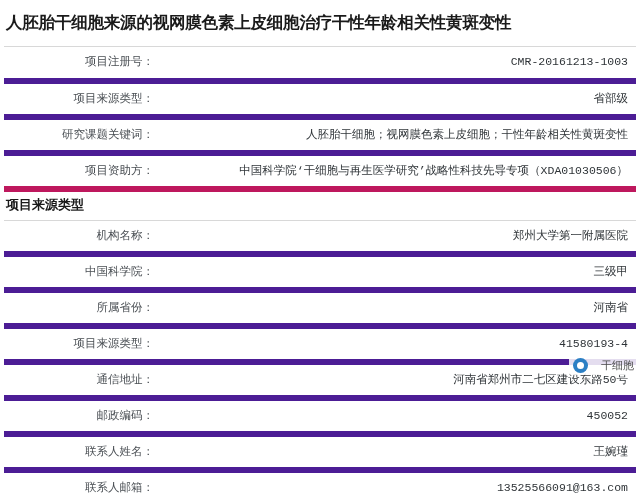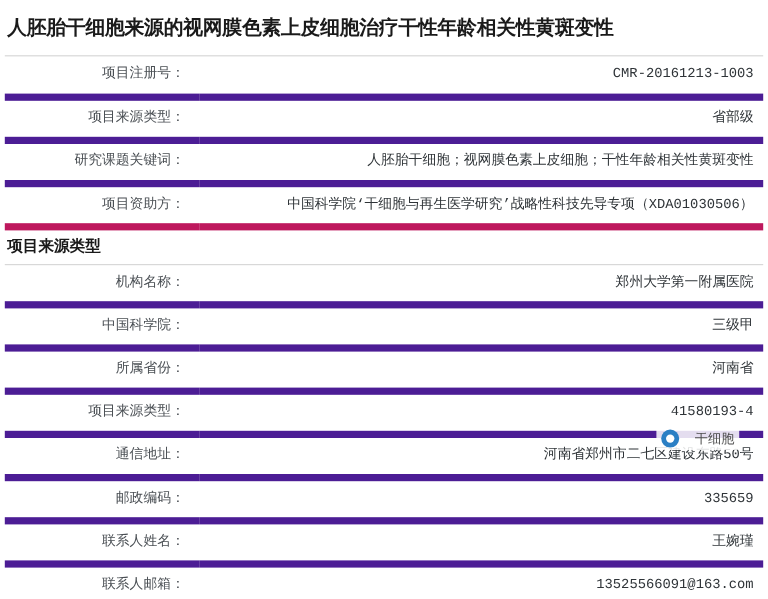--- a/index.html
+++ b/index.html
@@ -70,21 +70,21 @@
   td.value {
     text-align: right;
     color: #2f3438;
     padding-left: 14px;
   }
   .group {
     margin: 0 4px;
   }
   .badge {
     position: absolute;
-    right: 24px;
+    right: 2px;
     bottom: 8px;
     display: flex;
     align-items: center;
     gap: 13px;
     background: rgba(255,255,255,0.85);
     padding: 2px 4px;
     border-radius: 2px;
   }
   .badge-logo {
     width: 15px;
@@ -164,21 +164,21 @@
           <tr>
             <td class="label">项目来源类型：</td>
             <td class="value">41580193-4</td>
           </tr>
           <tr>
             <td class="label">通信地址：</td>
             <td class="value">河南省郑州市二七区建设东路50号</td>
           </tr>
           <tr>
             <td class="label">邮政编码：</td>
-            <td class="value">335659</td>
+            <td class="value">450052</td>
           </tr>
           <tr>
             <td class="label">联系人姓名：</td>
             <td class="value">王婉瑾</td>
           </tr>
           <tr>
             <td class="label">联系人邮箱：</td>
             <td class="value">13525566091@163.com</td>
           </tr>
         </tbody>

